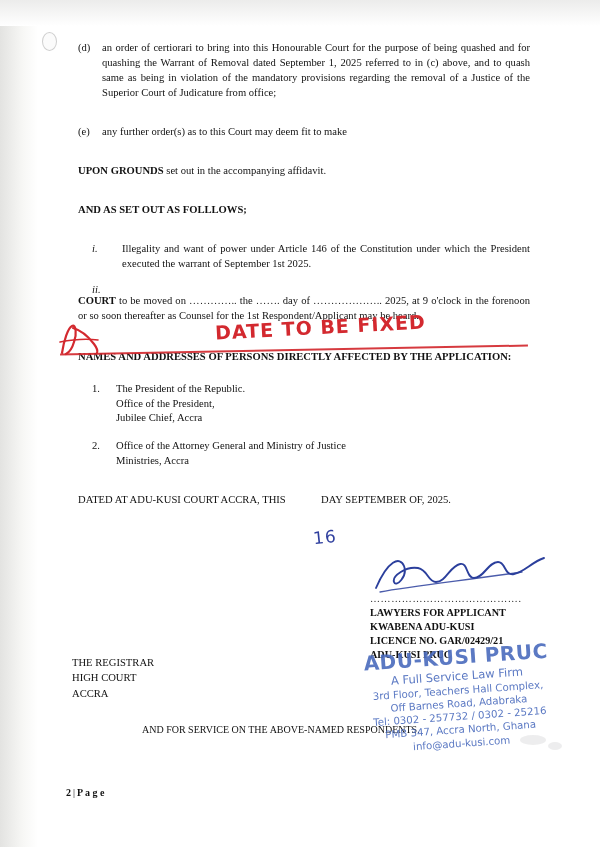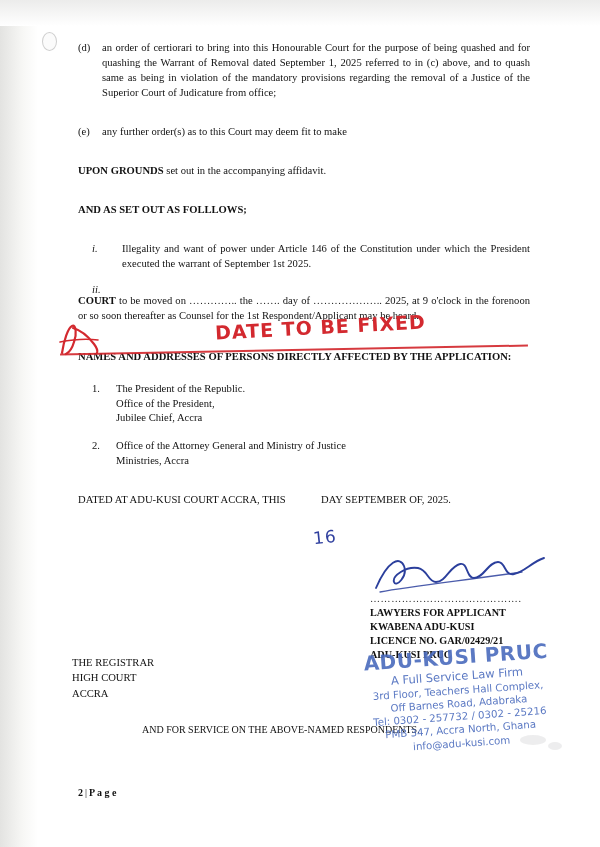--- a/index.html
+++ b/index.html
@@ -129,21 +129,21 @@
   .service-line {
     position: absolute;
     left: 142px;
     top: 700px;
     font-size: 10px;
     color: #121212;
     margin-top: 24px;
   }
   .footer {
     position: absolute;
-    left: 78px;
+    left: 66px;
     top: 787px;
     font-size: 10px;
     color: #111;
     font-weight: bold;
   }
   .footer .pg { font-weight: bold; }
   .footer .sep { font-weight: normal; padding: 0 2px; }
 
   
   .hand-red {

